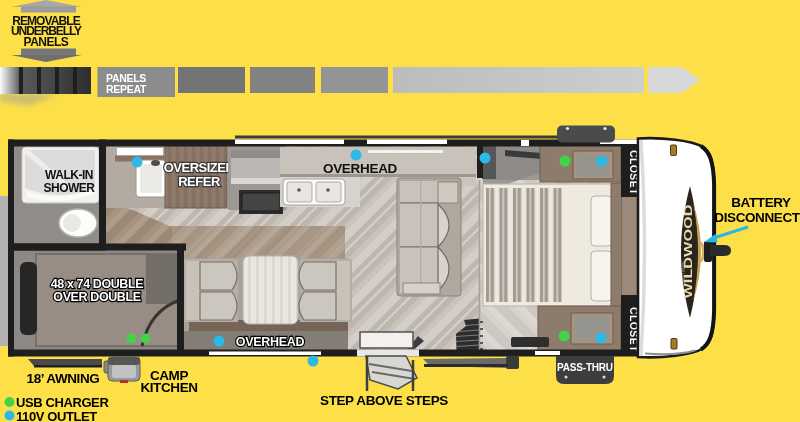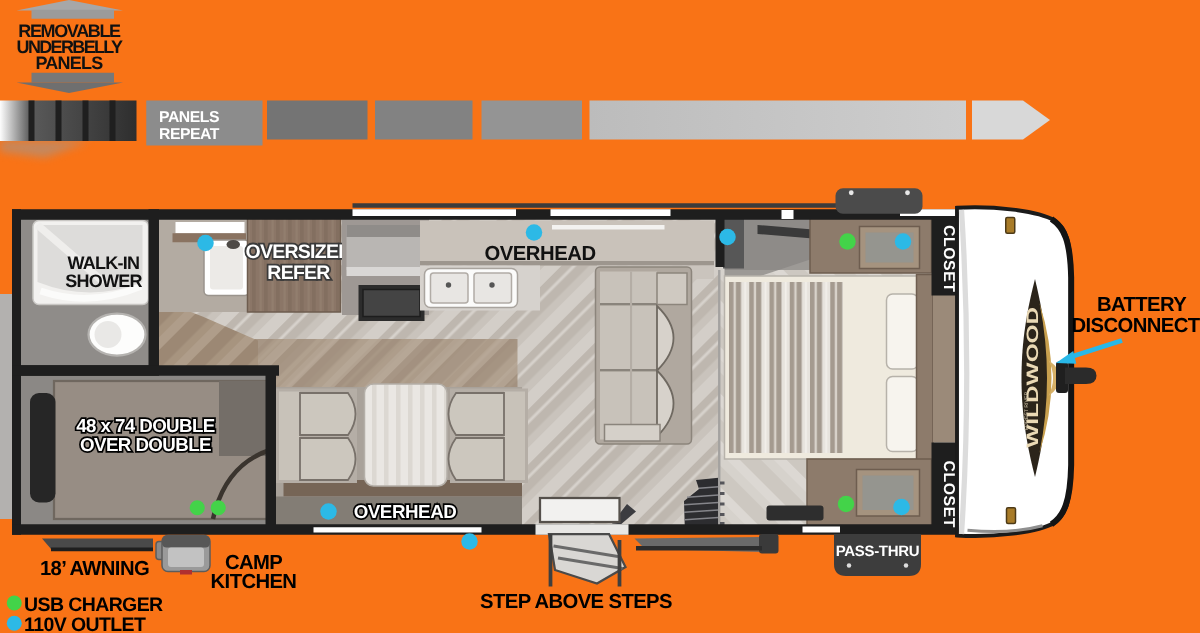--- a/index.html
+++ b/index.html
@@ -1,17 +1,17 @@
 <!DOCTYPE html>
 <html><head>
 <meta charset="utf-8">
 <style>
 html,body{margin:0;padding:0;background:#fff;}
 *{font-family:"Liberation Sans",sans-serif;}
-#stage{position:relative;width:800px;height:422px;overflow:hidden;background:#f97316;}
+#stage{position:relative;width:800px;height:422px;overflow:hidden;background:#fde047;}
 </style>
 </head>
 <body>
 <div id="stage">
 <svg width="800" height="422" viewBox="0 0 800 422" xmlns="http://www.w3.org/2000/svg">
 <defs>
 <filter id="soft" x="-50%" y="-50%" width="200%" height="200%">
           <feGaussianBlur stdDeviation="3"></feGaussianBlur>
         </filter>
 <linearGradient id="barLeft" x1="0" y1="0" x2="1" y2="0">

